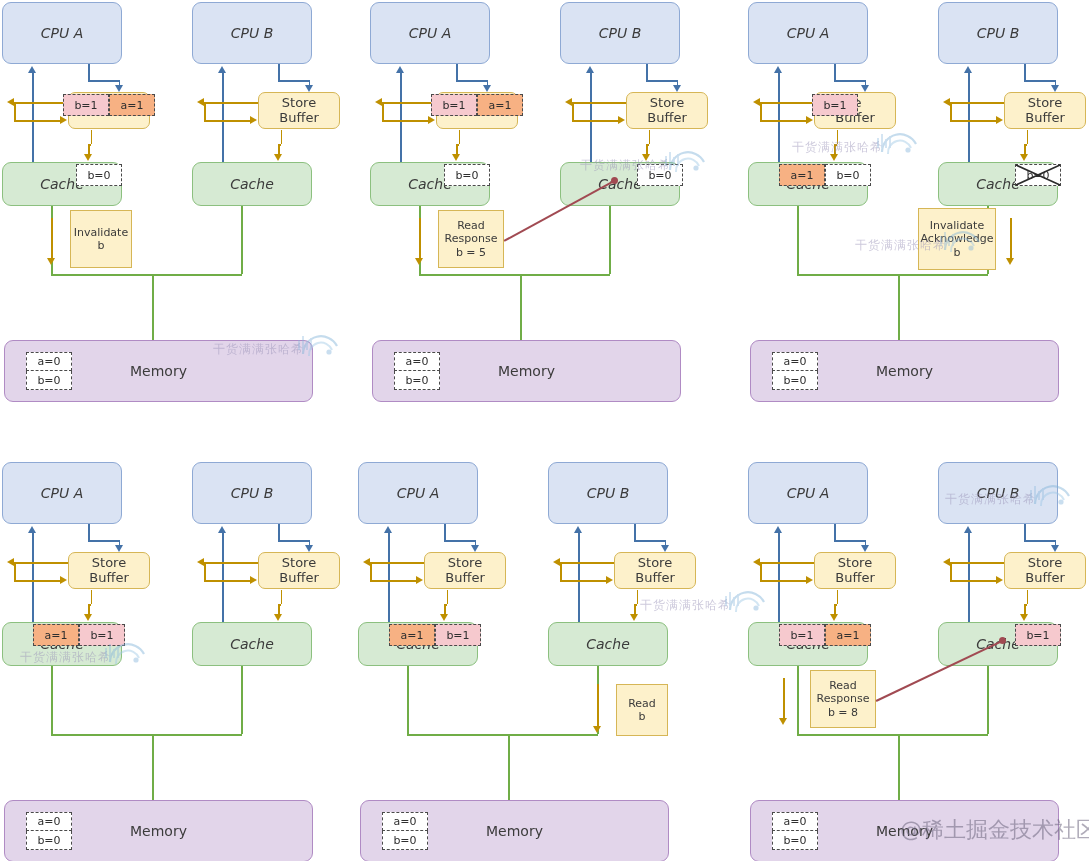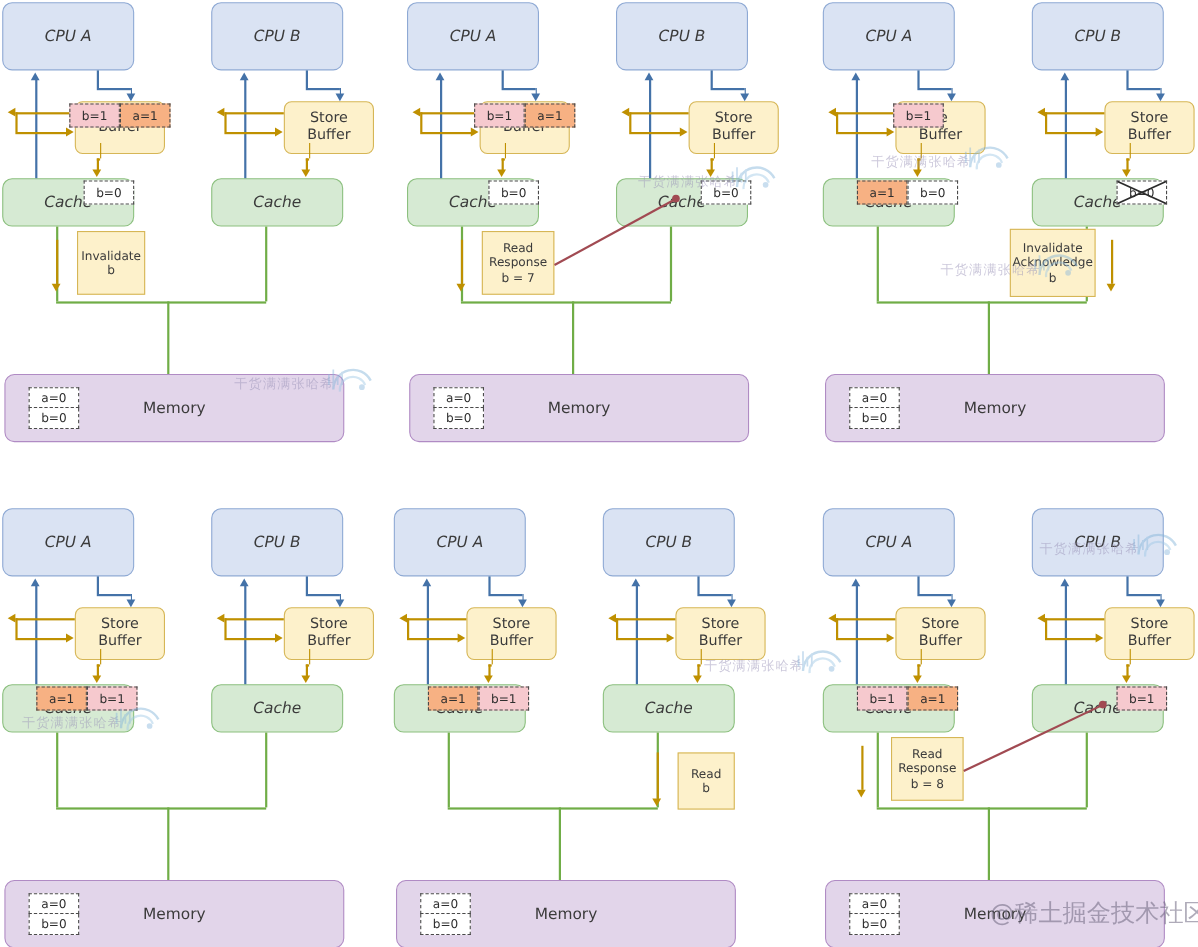--- a/index.html
+++ b/index.html
@@ -8,21 +8,21 @@
   #stage{position:absolute;left:0;top:0;width:1089px;height:861px;}
   .panel{position:absolute;width:313px;height:410px;}
 
   
   .box{position:absolute;box-sizing:border-box;display:flex;
        align-items:center;justify-content:center;text-align:center;}
   .cpu{width:120px;height:62px;background:#dae3f3;border:1px solid #8ea9d4;
        border-radius:9px;font-size:14px;color:#3b3b3b;font-style:italic;}
   .cache{width:120px;height:44px;background:#d6ead3;border:1px solid #8cc07f;
          border-radius:9px;font-size:14px;color:#3b3b3b;font-style:italic;}
-  .sbuf{width:82px;height:48px;background:#fdf1cb;border:1px solid #d6b656;
+  .sbuf{width:82px;height:37px;background:#fdf1cb;border:1px solid #d6b656;
         border-radius:7px;font-size:13px;color:#3b3b3b;line-height:1.12;}
   .mem{height:62px;background:#e2d5ea;border:1px solid #b08bc4;
        border-radius:9px;font-size:14px;color:#3b3b3b;}
   .msgbox{background:#fdf1cb;border:1px solid #d6b656;font-size:11px;
           color:#3b3b3b;line-height:1.22;padding:2px;}
 
   
   .tag{position:absolute;box-sizing:border-box;border:1px dashed #4a4a4a;
        display:flex;align-items:center;justify-content:center;
        font-size:11px;color:#2f2f2f;height:22px;}
@@ -224,21 +224,21 @@
         </div>
         <div class="tag white">
           <span>b=0</span>
         </div>
       </div>
       <div class="ln v-gold" style="left: 49px; top: 216px; height: 40px;"></div>
       <div class="arw arw-down-gold" style="left: 45px; top: 256px;"></div>
       <div class="box msgbox" style="left: 68px; top: 208px; width: 66px; height: 58px; flex-direction: column;">
         <div>Read</div>
         <div>Response</div>
-        <div>b = 7</div>
+        <div>b = 5</div>
       </div>
       <div class="diag" style="left: 134px; top: 238px; width: 125.3px; transform: rotate(-28.6105deg);"></div>
       <div class="diagdot" style="left: 240.5px; top: 174.5px;"></div>
     </div>
     <div class="panel" style="left: 748px; top: 2px;">
       <div class="box cpu" style="left: 0px; top: 0px; width: 120px;">
         <span>CPU A</span>
       </div>
       <div class="box cache" style="left: 0px; top: 160px; width: 120px;">
         <span>Cache</span>

